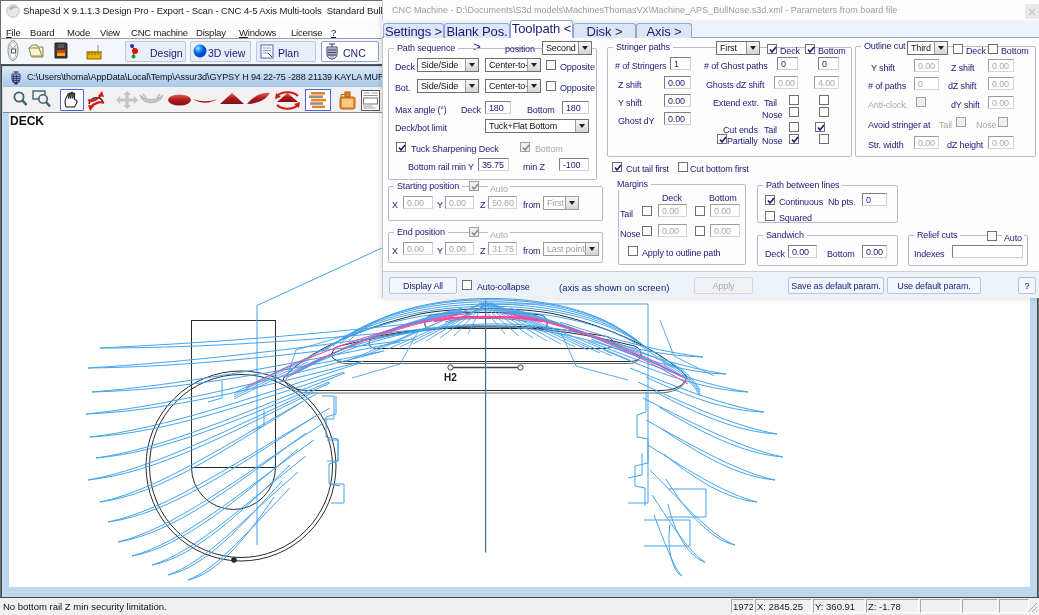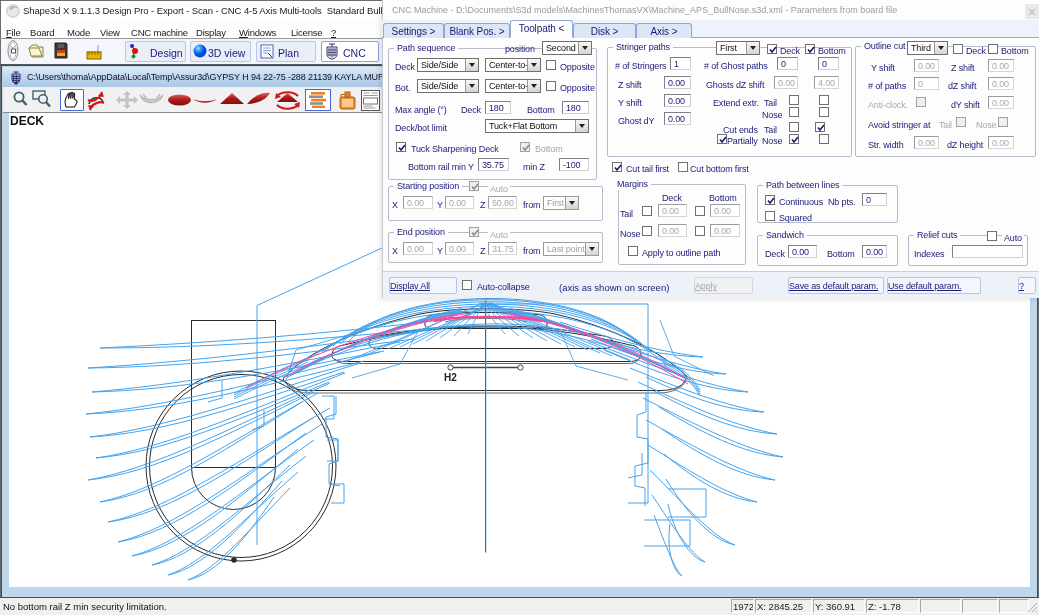--- a/index.html
+++ b/index.html
@@ -12,23 +12,23 @@
 .dd .ar{position:absolute;right:0;top:0;bottom:0;width:13px;background:linear-gradient(#f8f8f8,#d4d4d4);border-left:1px solid #9a9a9a;}
 .dd .ar:after{content:"";position:absolute;left:3px;top:4px;border:3.5px solid transparent;border-top:4px solid #222;}
 .dd.dis{color:#a0a0a0;border-color:#9b9b9b;}
 .cb{position:absolute;width:10px;height:10px;background:#fff;border:1px solid #707070;}
 .cb.dis{background:#efefef;border-color:#a0a0a0;}
 .cb svg{position:absolute;left:0px;top:0px;}
 .lb{position:absolute;font-size:9px;letter-spacing:-0.15px;color:#1b1b78;white-space:nowrap;line-height:12px;}
 .lb.dis{color:#a5a9ad;}
 .gb{position:absolute;border:1px solid #b4bccb;border-radius:2px;}
 .gl{position:absolute;font-size:9px;letter-spacing:-0.15px;color:#1b1b78;background:#fdfdfe;padding:0 3px;white-space:nowrap;line-height:12px;}
-.btn{position:absolute;background:#f3f6fd;border:1px solid #b5c4e8;border-radius:2px;font-size:9px;letter-spacing:-0.15px;color:#1b1b78;text-align:left;white-space:nowrap;overflow:hidden;text-decoration:underline;}
+.btn{position:absolute;background:#f3f6fd;border:1px solid #b5c4e8;border-radius:2px;font-size:9px;letter-spacing:-0.15px;color:#1b1b78;text-align:center;white-space:nowrap;overflow:hidden;}
 .btn.dis{background:#f0f1f3;border-color:#d4d6da;color:#a8aaae;}
-.tab{position:absolute;top:23px;height:15px;background:#dde6f5;border:1px solid #8fa6d8;border-bottom:none;border-radius:3px 3px 0 0;font-size:10px;letter-spacing:-0.1px;color:#1b1b78;text-align:center;line-height:15px;}
+.tab{position:absolute;top:23px;height:15px;background:#dde6f5;border:1px solid #8fa6d8;border-bottom:none;border-radius:3px 3px 0 0;font-size:13px;letter-spacing:-0.1px;color:#1b1b78;text-align:center;line-height:15px;}
 .cell{position:absolute;top:599px;height:14px;border:1px solid;border-color:#a8a8a8 #fff #fff #a8a8a8;font-size:9.5px;color:#222;padding:1px 1px 0 1px;white-space:nowrap;overflow:hidden;}
 </style></head><body>
 
 <div class="ab" style="left:0;top:0;width:1039px;height:615px;border:1px solid #6d6d6d;border-bottom:none;"></div>
 <div class="ab" style="left:1px;top:1px;width:1038px;height:18px;background:#fff;"></div>
 <svg class="ab" style="left:6px;top:4px" width="14" height="14">
     <circle cx="7" cy="7" r="6.5" fill="#e8e8e8"></circle>
     <path d="M2.5,5 A5.5 5.5 0 0 1 12 4.5 A4 4 0 0 0 6 6 Z" fill="#b8b4b2"></path>
     <circle cx="7" cy="7" r="6.3" fill="none" stroke="#c2c2c2"></circle>
   </svg>

